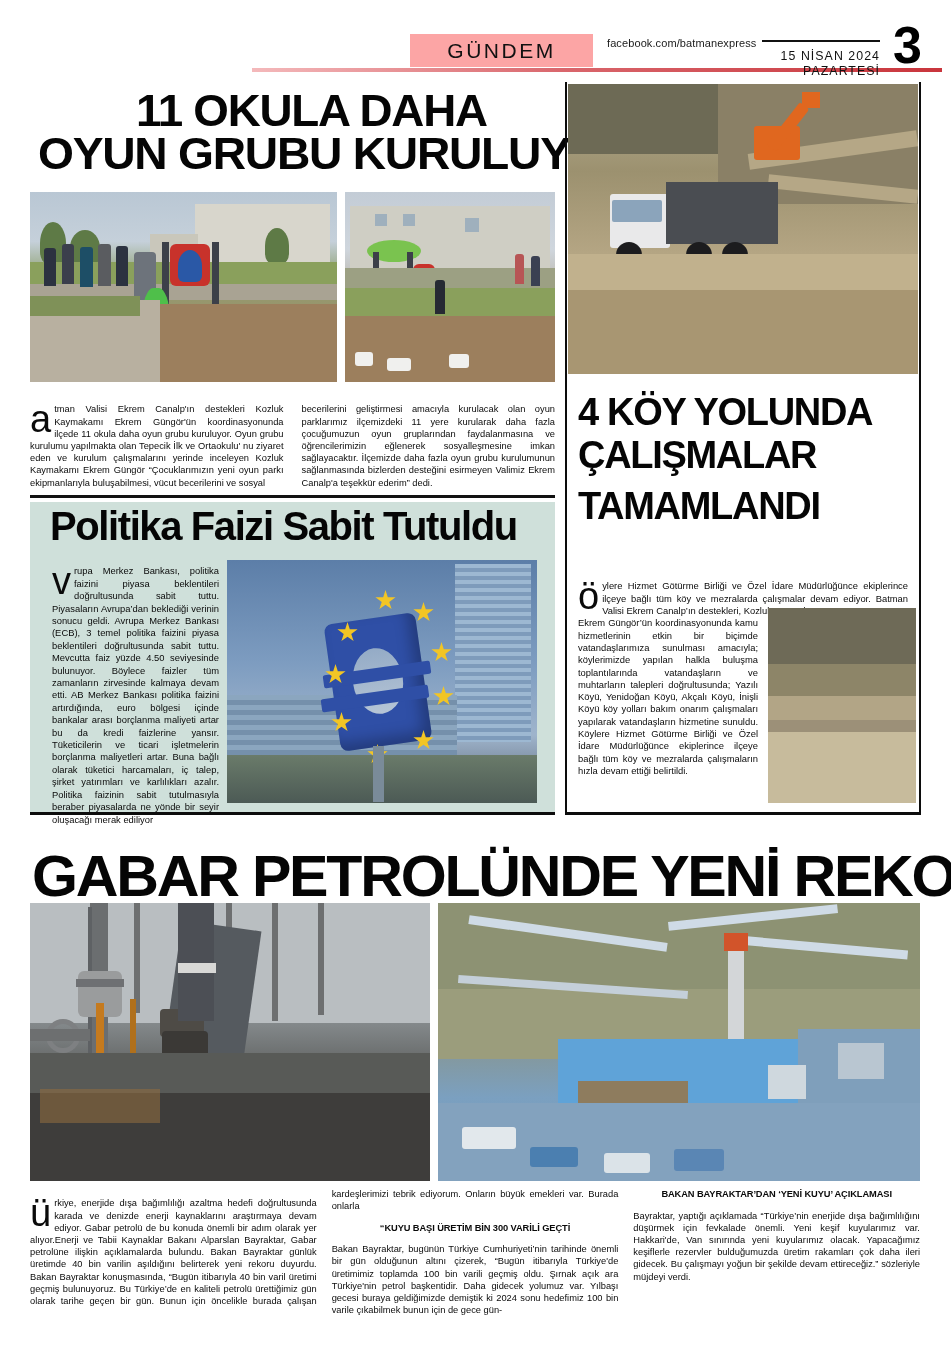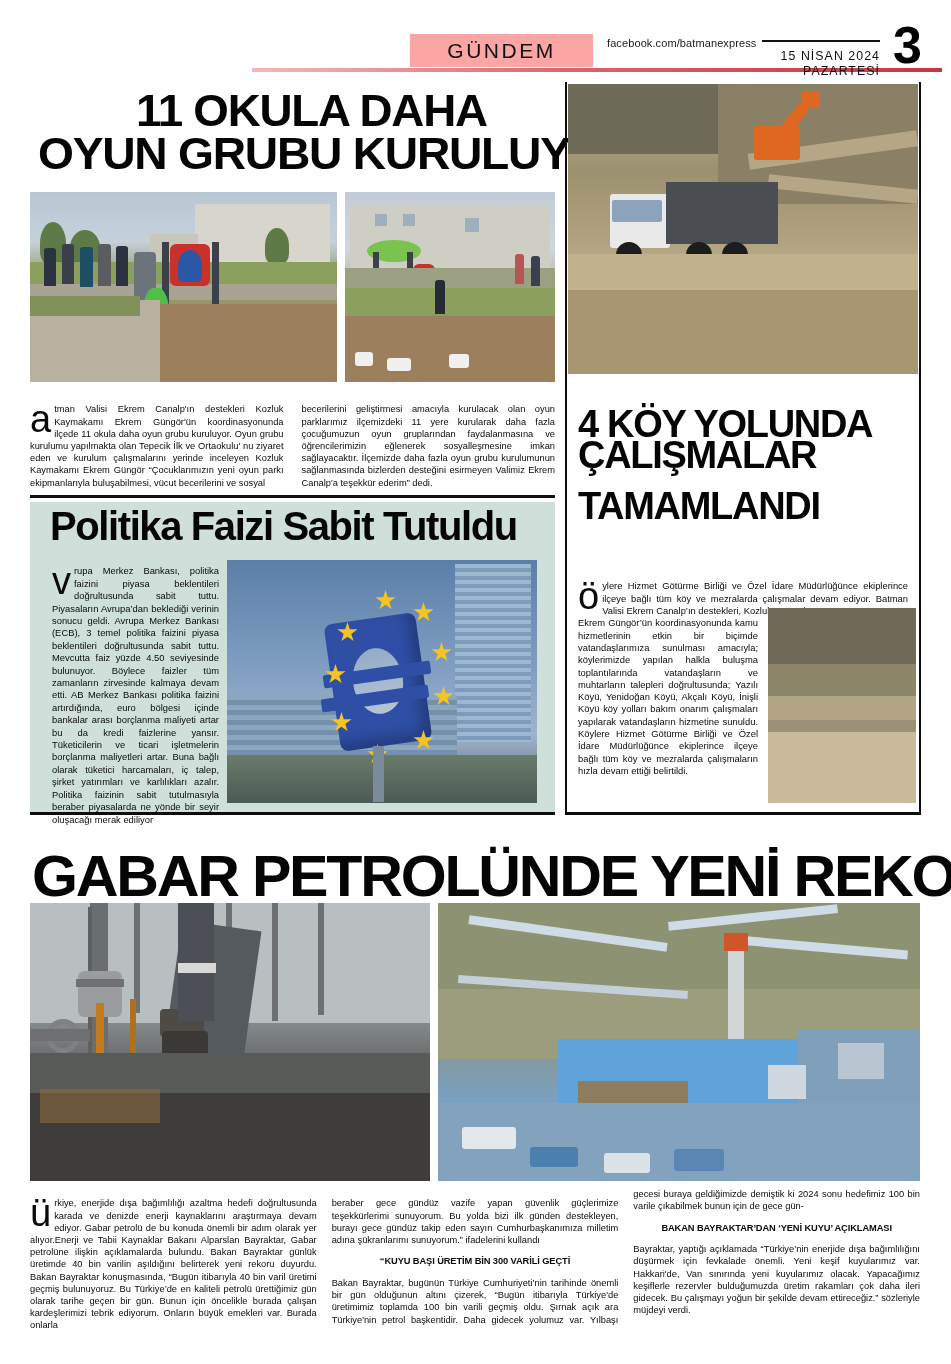--- a/index.html
+++ b/index.html
@@ -266,21 +266,21 @@
   .hill { position:absolute; background:#8d8468; }
   .road { position:absolute; background:#b5a786; }
 
   .s3-hl {
     position: absolute;
     left: 578px;
     font-size: 38px;
     letter-spacing: -1.3px;
     transform: scaleX(1.0);
   }
-  .s3-hl1 { top: 406px; }
+  .s3-hl1 { top: 394px; }
   .s3-hl2 { top: 437px; }
   .s3-hl3 { top: 488px; }
 
   .s3-body {
     position: absolute; left: 578px; top: 571px;
     width: 180px; height: 230px;
   }
   .s3-body .body-text { font-size: 9.4px; line-height: 12.3px; }
   .s3-body-lead {
     position: absolute; left: 578px; top: 571px;
@@ -512,20 +512,19 @@
     <div class="ph" style="left:24px;top:224px;width:54px;height:22px;background:#e2e8ec;border-radius:3px;"></div>
     <div class="ph" style="left:92px;top:244px;width:48px;height:20px;background:#4b7fb0;border-radius:3px;"></div>
     <div class="ph" style="left:166px;top:250px;width:46px;height:20px;background:#dbe3e8;border-radius:3px;"></div>
     <div class="ph" style="left:236px;top:246px;width:50px;height:22px;background:#5a86b4;border-radius:3px;"></div>
     <div class="ph" style="left:330px;top:162px;width:38px;height:34px;background:#cfd8de;"></div>
     <div class="ph" style="left:400px;top:140px;width:46px;height:36px;background:#b9c6d1;"></div>
   </div>
 
   <div class="s4-text">
     <p class="body-text dropcap">ürkiye, enerjide dışa bağımlılığı azaltma hedefi doğrultusunda karada ve denizde enerji kaynaklarını araştırmaya devam ediyor.  Gabar petrolü de bu konuda önemli bir adım olarak yer alıyor.Enerji ve Tabii Kaynaklar Bakanı Alparslan Bayraktar, Gabar petrolüne ilişkin açıklamalarda bulundu. Bakan Bayraktar günlük üretimde 40 bin varilin aşıldığını belirterek yeni rekoru duyurdu. Bakan Bayraktar konuşmasında, “Bugün itibarıyla 40 bin varil üretimi geçmiş bulunuyoruz. Bu Türkiye’de en kaliteli petrolü ürettiğimiz gün olarak tarihe geçen bir gün. Bunun için öncelikle burada çalışan kardeşlerimizi tebrik ediyorum. Onların büyük emekleri var. Burada onlarla</p>
-    <p class="body-text" style="break-before:column;">beraber gece gündüz vazife yapan güvenlik güçlerimize teşekkürlerimi sunuyorum. Bu yolda bizi ilk günden destekleyen, burayı gece gündüz takip eden sayın Cumhurbaşkanımıza milletim adına şükranlarımı sunuyorum.” ifadelerini kullandı</p>
     <p class="body-text subhead">“KUYU BAŞI ÜRETİM BİN 300 VARİLİ GEÇTİ</p>
     <p class="body-text">Bakan Bayraktar, bugünün Türkiye Cumhuriyeti’nin tarihinde önemli bir gün olduğunun altını çizerek, “Bugün itibarıyla Türkiye'de üretimimiz toplamda 100 bin varili geçmiş oldu. Şırnak açık ara Türkiye'nin petrol başkentidir. Daha gidecek yolumuz var. Yılbaşı gecesi buraya geldiğimizde demiştik ki 2024 sonu hedefimiz 100 bin varile çıkabilmek bunun için de gece gün-</p>
     <p class="body-text subhead">BAKAN BAYRAKTAR’DAN ‘YENİ KUYU’ AÇIKLAMASI</p>
     <p class="body-text">Bayraktar, yaptığı açıklamada “Türkiye’nin enerjide dışa bağımlılığını düşürmek için fevkalade önemli. Yeni keşif kuyularımız var. Hakkari'de, Van sınırında yeni kuyularımız olacak. Yapacağımız keşiflerle rezervler bulduğumuzda üretim rakamları çok daha ileri gidecek. Bu çalışmayı yoğun bir şekilde devam ettireceğiz.” sözleriyle müjdeyi verdi.</p>
   </div>
 
 </div>
 
 </body></html>

